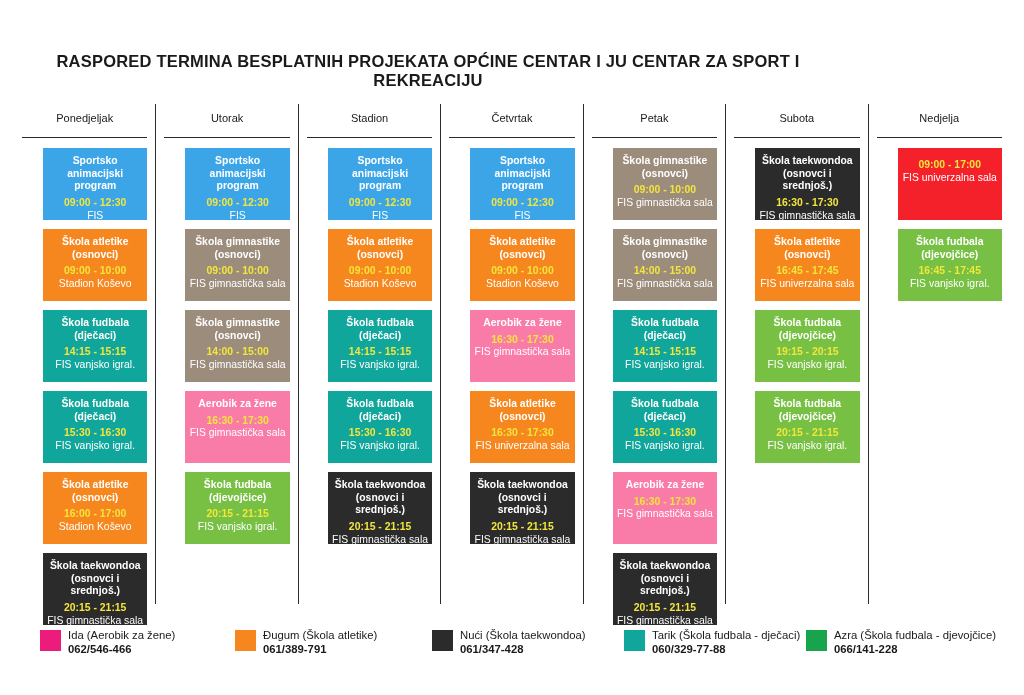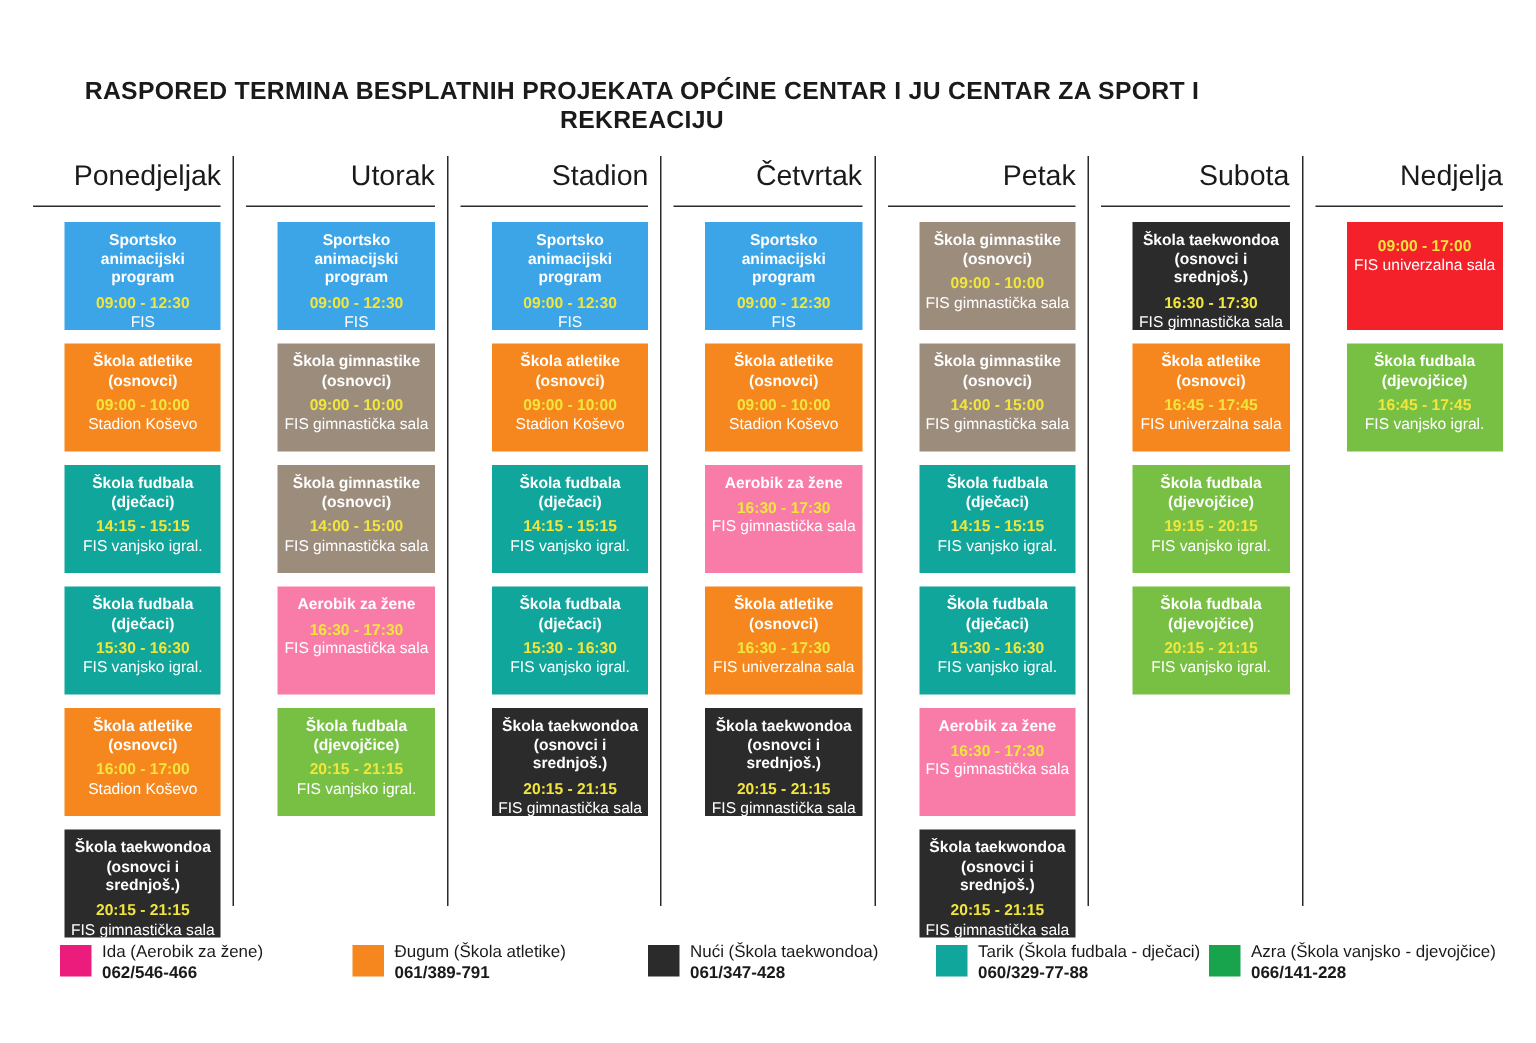--- a/index.html
+++ b/index.html
@@ -46,22 +46,22 @@
     flex: 1 1 0;
     box-sizing: border-box;
     padding: 0 8px;
   }
   .col + .col {
     border-left: 1.6px solid #2b2b2b;
   }
   .col-head {
     height: 33px;
     line-height: 28px;
-    text-align: right;
-    font-size: 19px;
+    text-align: center;
+    font-size: 11px;
     color: #1a1a1a;
     border-bottom: 1.4px solid #2b2b2b;
     margin-bottom: 10px;
     white-space: nowrap;
   }
   .blocks {
     display: flex;
     flex-direction: column;
     gap: 9px;
   }
@@ -360,19 +360,19 @@
       <div class="legend-item" style="width: 182px;">
         <div class="legend-swatch" style="background: rgb(17, 166, 156);"></div>
         <div class="legend-text">
           <div class="legend-name">Tarik (Škola fudbala - dječaci)</div>
           <div class="legend-phone">060/329-77-88</div>
         </div>
       </div>
       <div class="legend-item" style="width: 200px;">
         <div class="legend-swatch" style="background: rgb(24, 164, 76);"></div>
         <div class="legend-text">
-          <div class="legend-name">Azra (Škola vanjsko - djevojčice)</div>
+          <div class="legend-name">Azra (Škola fudbala - djevojčice)</div>
           <div class="legend-phone">066/141-228</div>
         </div>
       </div>
     </div>
 
 </div>
 
 </body></html>

